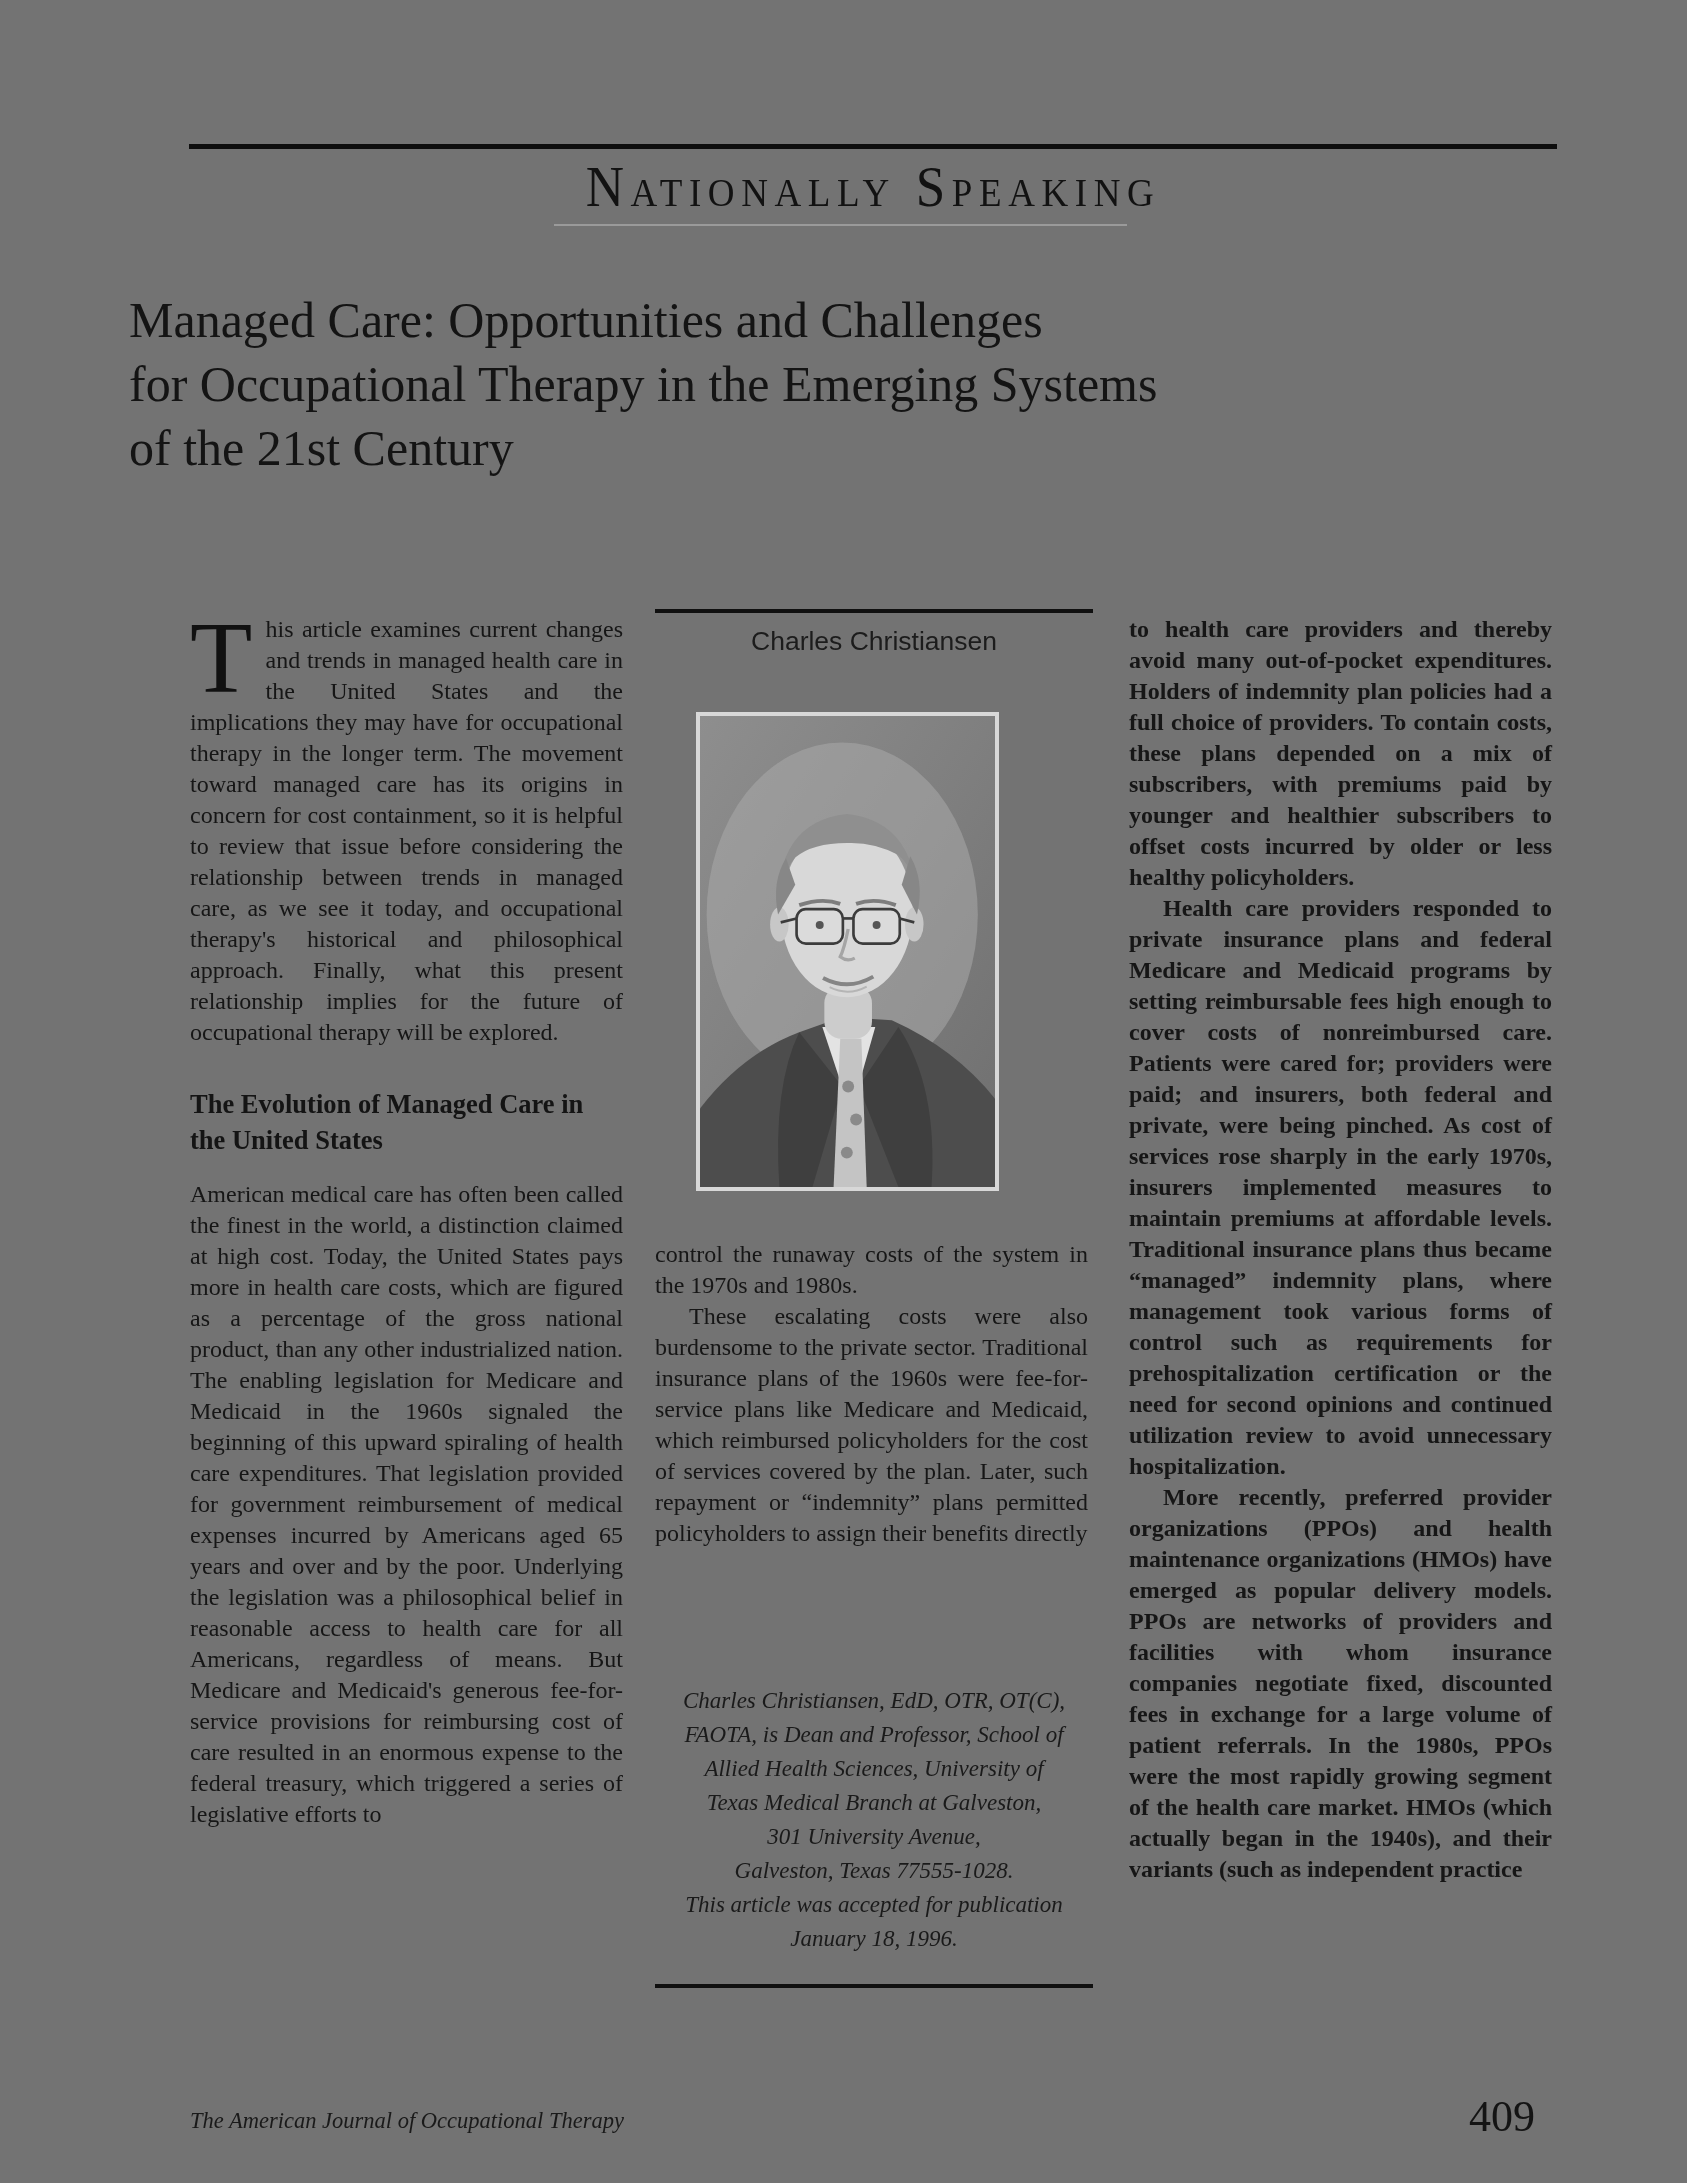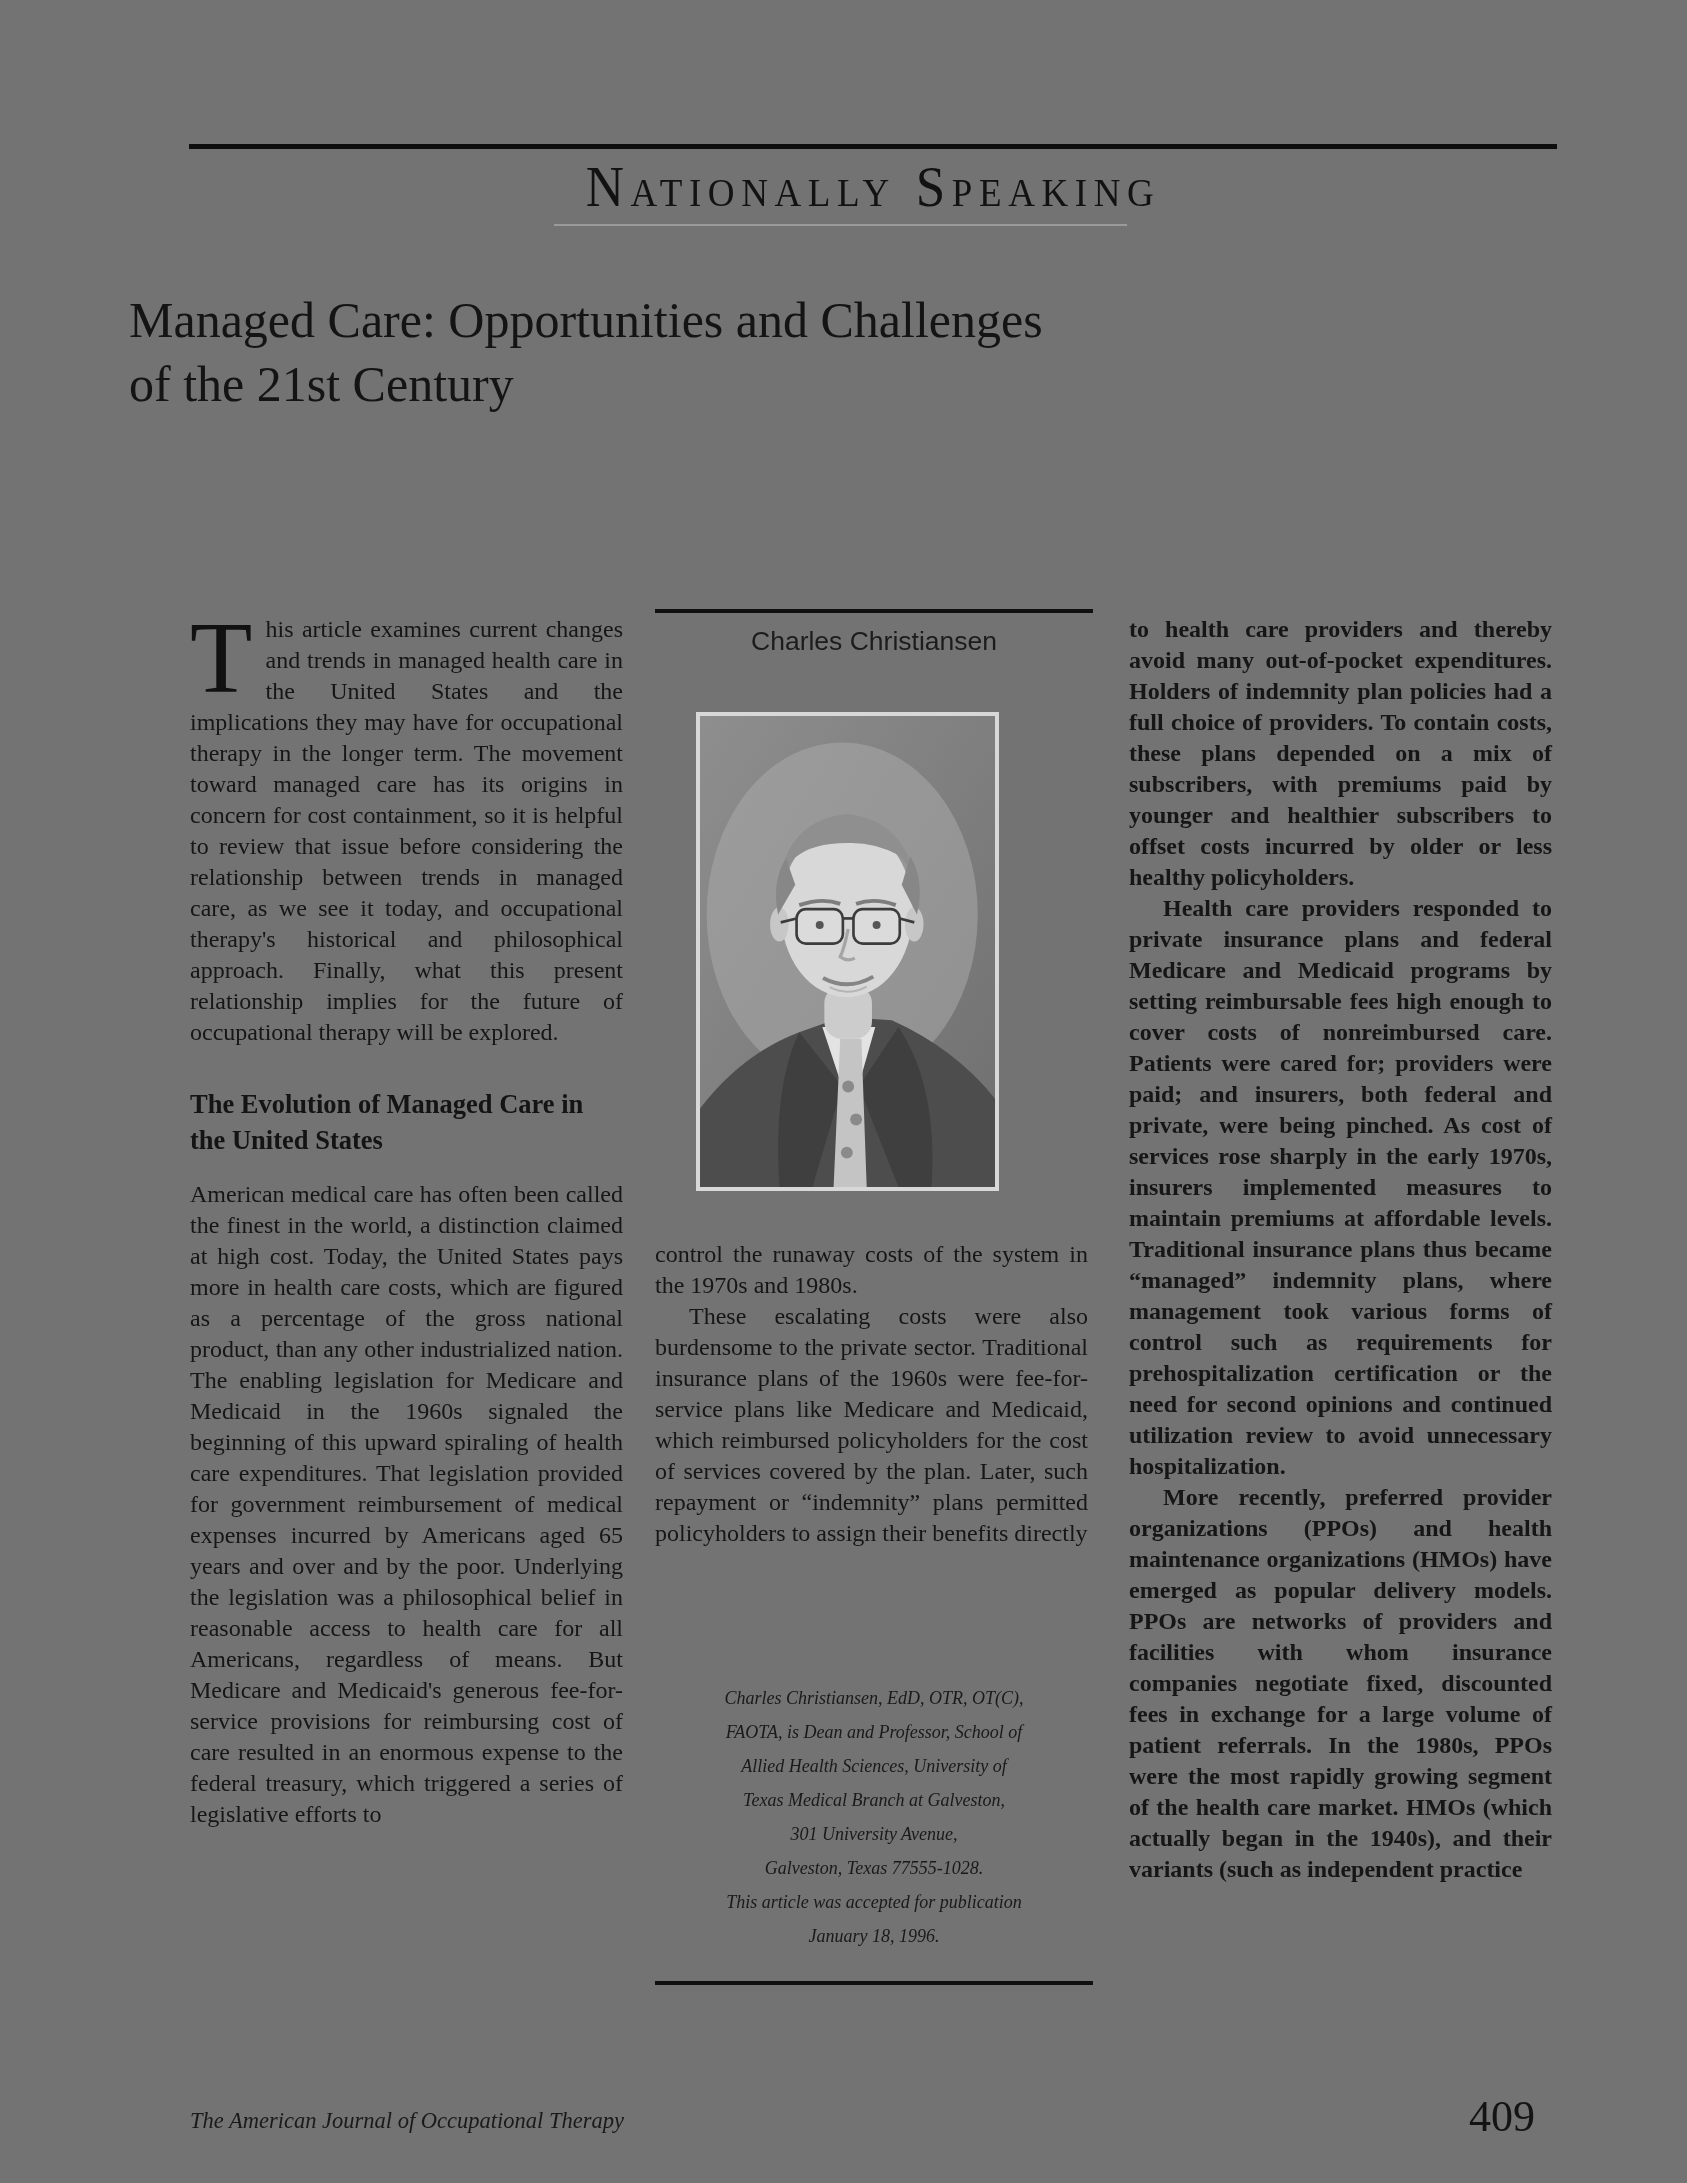--- a/index.html
+++ b/index.html
@@ -87,27 +87,27 @@
     padding: 4px; box-sizing: border-box;
   }
   .photo-frame svg { display: block; width: 100%; height: 100%; }
   .mid-text {
     position: absolute; left: 655px; top: 1239px; width: 433px;
     font-size: 24px; line-height: 31px; text-align: justify;
   }
   .mid-text p { margin: 0; }
   .bio-box {
     position: absolute; left: 655px; top: 1652px; width: 438px;
-    border-top: 4px solid #737373;
+    border-top: 7px solid #737373;
     border-bottom: 4px solid #101010;
     padding: 25px 0 28px 0;
     box-sizing: border-box;
     text-align: center;
     font-style: italic;
-    font-size: 18px; line-height: 34px;
+    font-size: 23px; line-height: 34px;
     color: #1a1a1a;
   }
   .bio-box .bio-line { white-space: nowrap; }
 
   
   .footer-journal {
     position: absolute; left: 190px; top: 2108px;
     font-style: italic; font-size: 22.5px; color: #1a1a1a;
     white-space: nowrap;
   }
@@ -121,20 +121,21 @@
 
 <div class="page">
 
   <div class="top-rule"></div>
 
   <div class="kicker">Nationally Speaking</div>
   <div class="kicker-underline"></div>
 
   <h1 class="title">
     <span class="tline">Managed Care: Opportunities and Challenges</span>
+    <span class="tline">for Occupational Therapy in the Emerging Systems</span>
     <span class="tline">of the 21st Century</span>
   </h1>
 
   <div class="col col-left">
     <p class="dropcap">This article examines current changes and trends in managed health care in the United States and the implications they may have for occupational therapy in the longer term. The movement toward managed care has its origins in concern for cost containment, so it is helpful to review that issue before considering the relationship between trends in managed care, as we see it today, and occupational therapy's historical and philosophical approach. Finally, what this present relationship implies for the future of occupational therapy will be explored.</p>
     <h2 class="section-heading">The Evolution of Managed Care in the United States</h2>
     <p>American medical care has often been called the finest in the world, a distinction claimed at high cost. Today, the United States pays more in health care costs, which are figured as a percentage of the gross national product, than any other industrialized nation. The enabling legislation for Medicare and Medicaid in the 1960s signaled the beginning of this upward spiraling of health care expenditures. That legislation provided for government reimbursement of medical expenses incurred by Americans aged 65 years and over and by the poor. Underlying the legislation was a philosophical belief in reasonable access to health care for all Americans, regardless of means. But Medicare and Medicaid's generous fee-for-service provisions for reimbursing cost of care resulted in an enormous expense to the federal treasury, which triggered a series of legislative efforts to</p>
   </div>
 
   <div class="mid-rule"></div>

